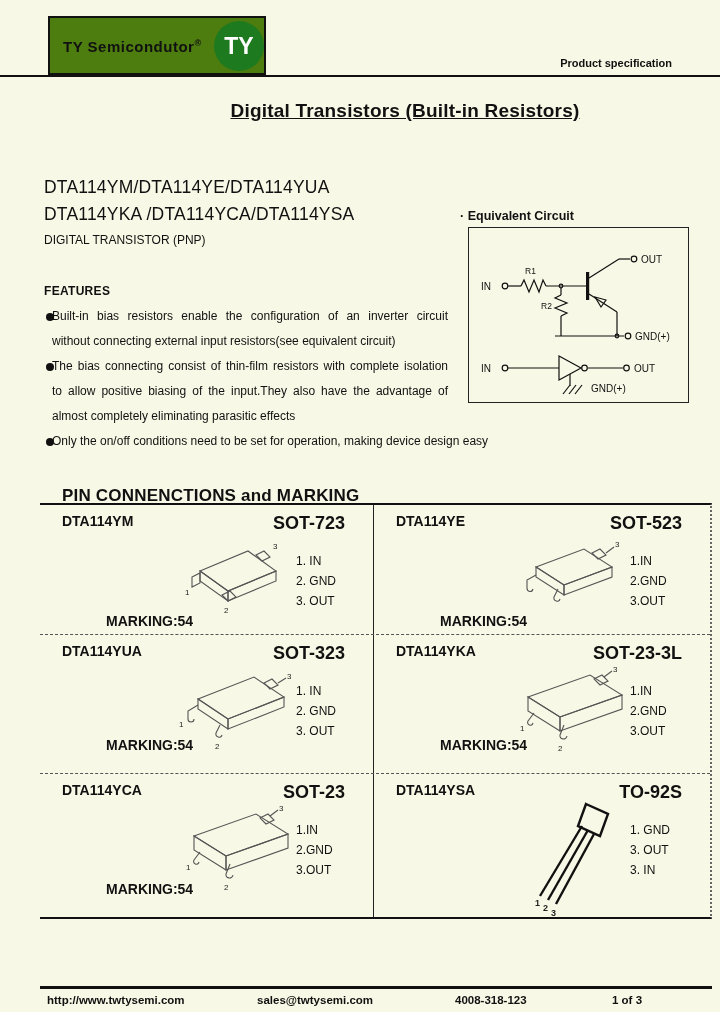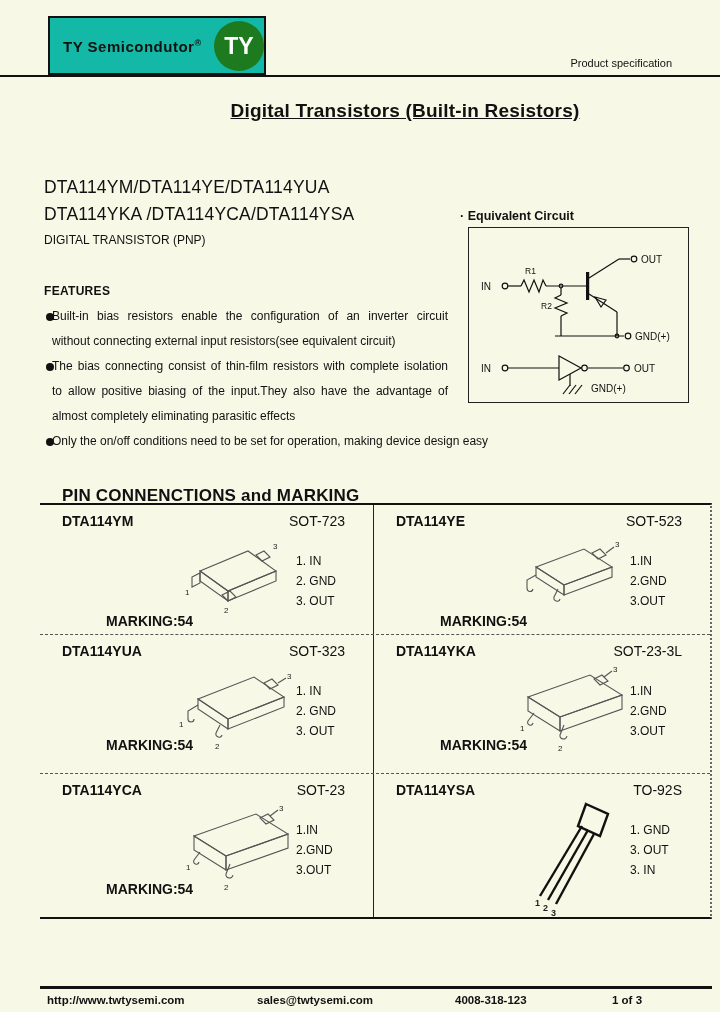--- a/index.html
+++ b/index.html
@@ -5,28 +5,28 @@
   * { margin:0; padding:0; box-sizing:border-box; }
   html,body { background:#d8d8d0; }
   #page {
     position:relative; width:720px; height:1012px; margin:0 auto;
     background:#f8f8e6; color:#111;
     font-family:"Liberation Sans", sans-serif; overflow:hidden;
   }
   .abs { position:absolute; }
 
   
-  #logo-box { left:48px; top:16px; width:218px; height:59px; border:2px solid #111; background:#14b8a6; }
+  #logo-box { left:48px; top:16px; width:218px; height:59px; border:2px solid #111; background:#4d7c0f; }
   #brand { position:absolute; left:13px; top:20px; font-size:15px; font-weight:bold; letter-spacing:0.5px; }
   #brand sup { font-size:9px; }
   #badge {
     position:absolute; left:164px; top:3px; width:50px; height:50px; border-radius:50%;
     color:#fff; font-size:23px; font-weight:bold; text-align:center; line-height:50px;
   }
-  #prod-spec { right:48px; top:57px; font-size:11px; font-weight:normal; }
+  #prod-spec { right:48px; top:57px; font-size:11px; font-weight:bold; }
   #header-rule { left:0; top:75px; width:720px; height:2px; background:#111; }
 
   #doc-title { left:90px; top:100px; width:630px; text-align:center;
     font-size:19px; font-weight:bold; text-decoration:underline; letter-spacing:0.2px; }
 
   #part-lines { left:44px; top:174px; font-size:17.5px; font-weight:normal; line-height:27px; letter-spacing:0.2px; }
   #part-type { left:44px; top:233px; font-size:12px; }
 
   
   #circ-heading { left:460px; top:209px; font-size:12.5px; font-weight:bold; }
@@ -49,21 +49,21 @@
   
   #pin-heading { left:62px; top:486px; font-size:17px; font-weight:bold; letter-spacing:0.2px; }
   #pin-table { left:40px; top:503px; width:672px;
     border-top:2px solid #111; border-bottom:2px solid #111; border-right:2px dotted #666; }
   .p-row { position:relative; display:flex; border-bottom:1.5px dashed #555; }
   .p-row:last-child { border-bottom:none; }
   .cell { position:relative; }
   .cell-l { width:334px; border-right:1.5px solid #222; }
   .cell-r { flex:1; }
   .part-name { position:absolute; left:22px; top:8px; font-size:14px; font-weight:bold; }
-  .pkg-name  { position:absolute; right:28px; top:8px; font-size:14px; font-weight:normal; }
+  .pkg-name  { position:absolute; right:28px; top:8px; font-size:18px; font-weight:bold; }
   .pins { position:absolute; left:256px; top:46px; font-size:12px; line-height:20px; }
   .marking { position:absolute; left:22px; font-size:14px; font-weight:bold;padding-left:44px; }
   .mk-b1 { bottom:5px; } .mk-b2 { bottom:20px; }
   .pkg-draw { position:absolute; left:120px; top:26px; }
   svg.pkg polygon, svg.pkg polyline, svg.pkg path, svg.pkg line
     { stroke:#555; stroke-width:1.1; fill:none; }
   svg.pkg text { font-size:8px; fill:#222; font-family:"Liberation Sans",sans-serif; }
   svg.to92 polygon, svg.to92 line { stroke:#111; stroke-width:2.4; fill:none; }
   svg.to92 text { font-size:9px; font-weight:bold; }
 

